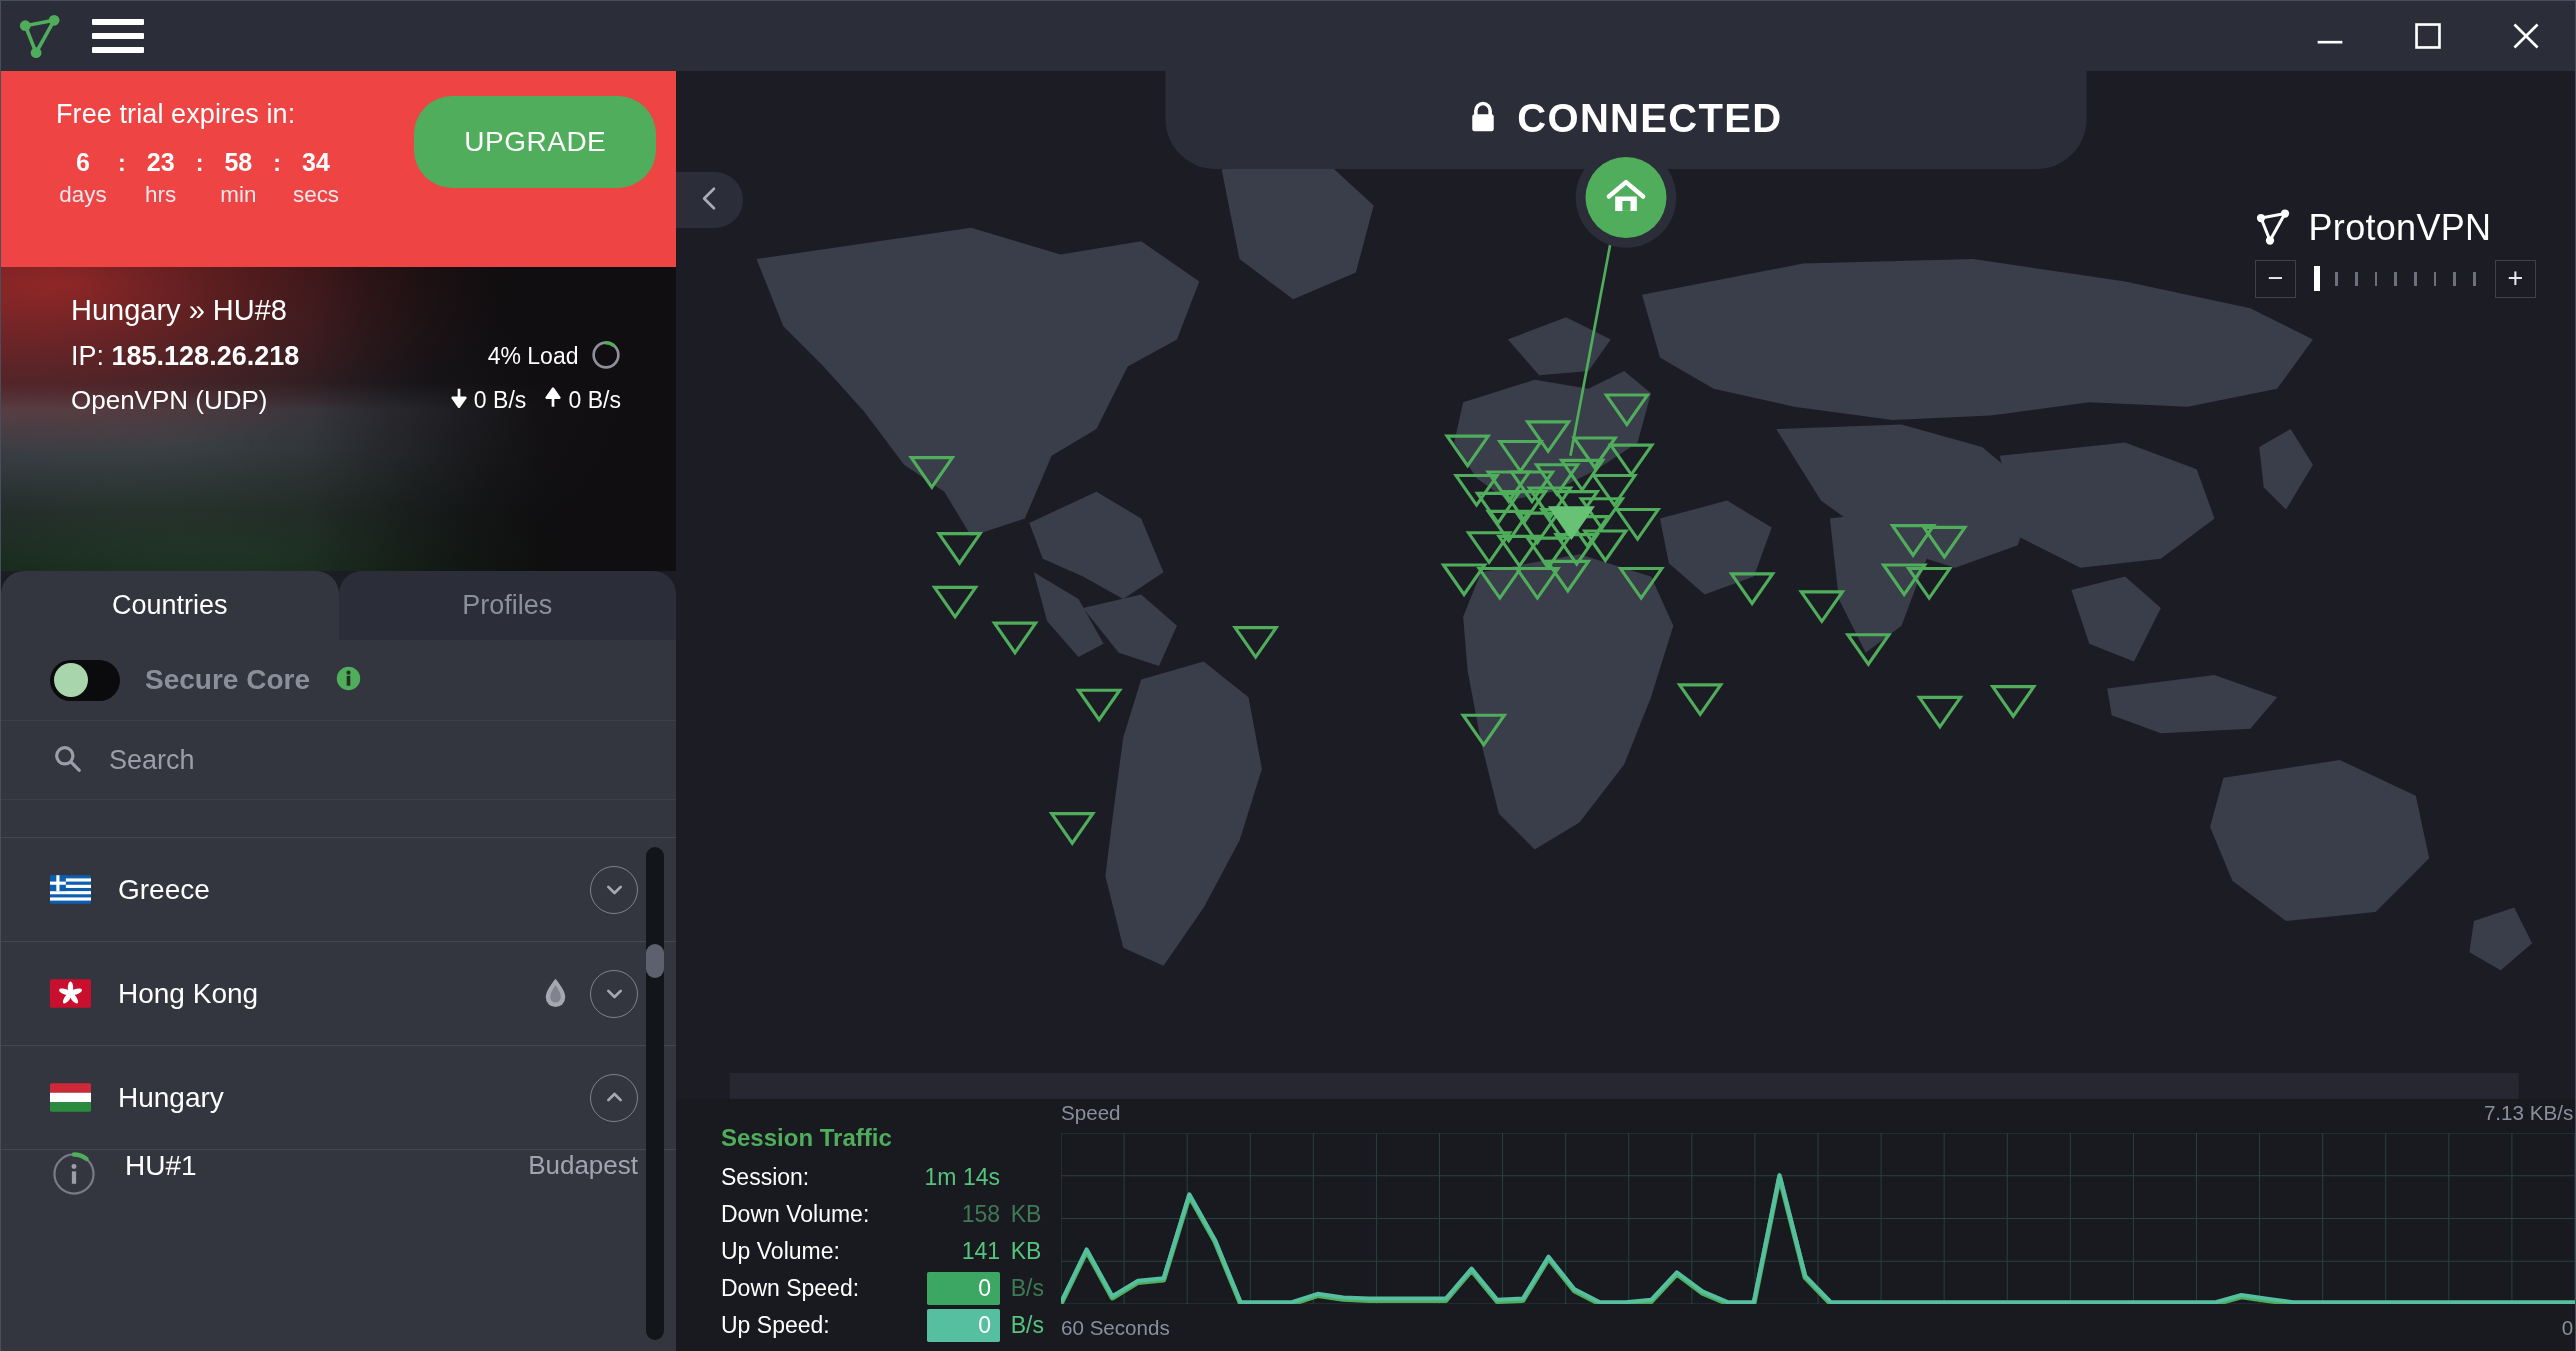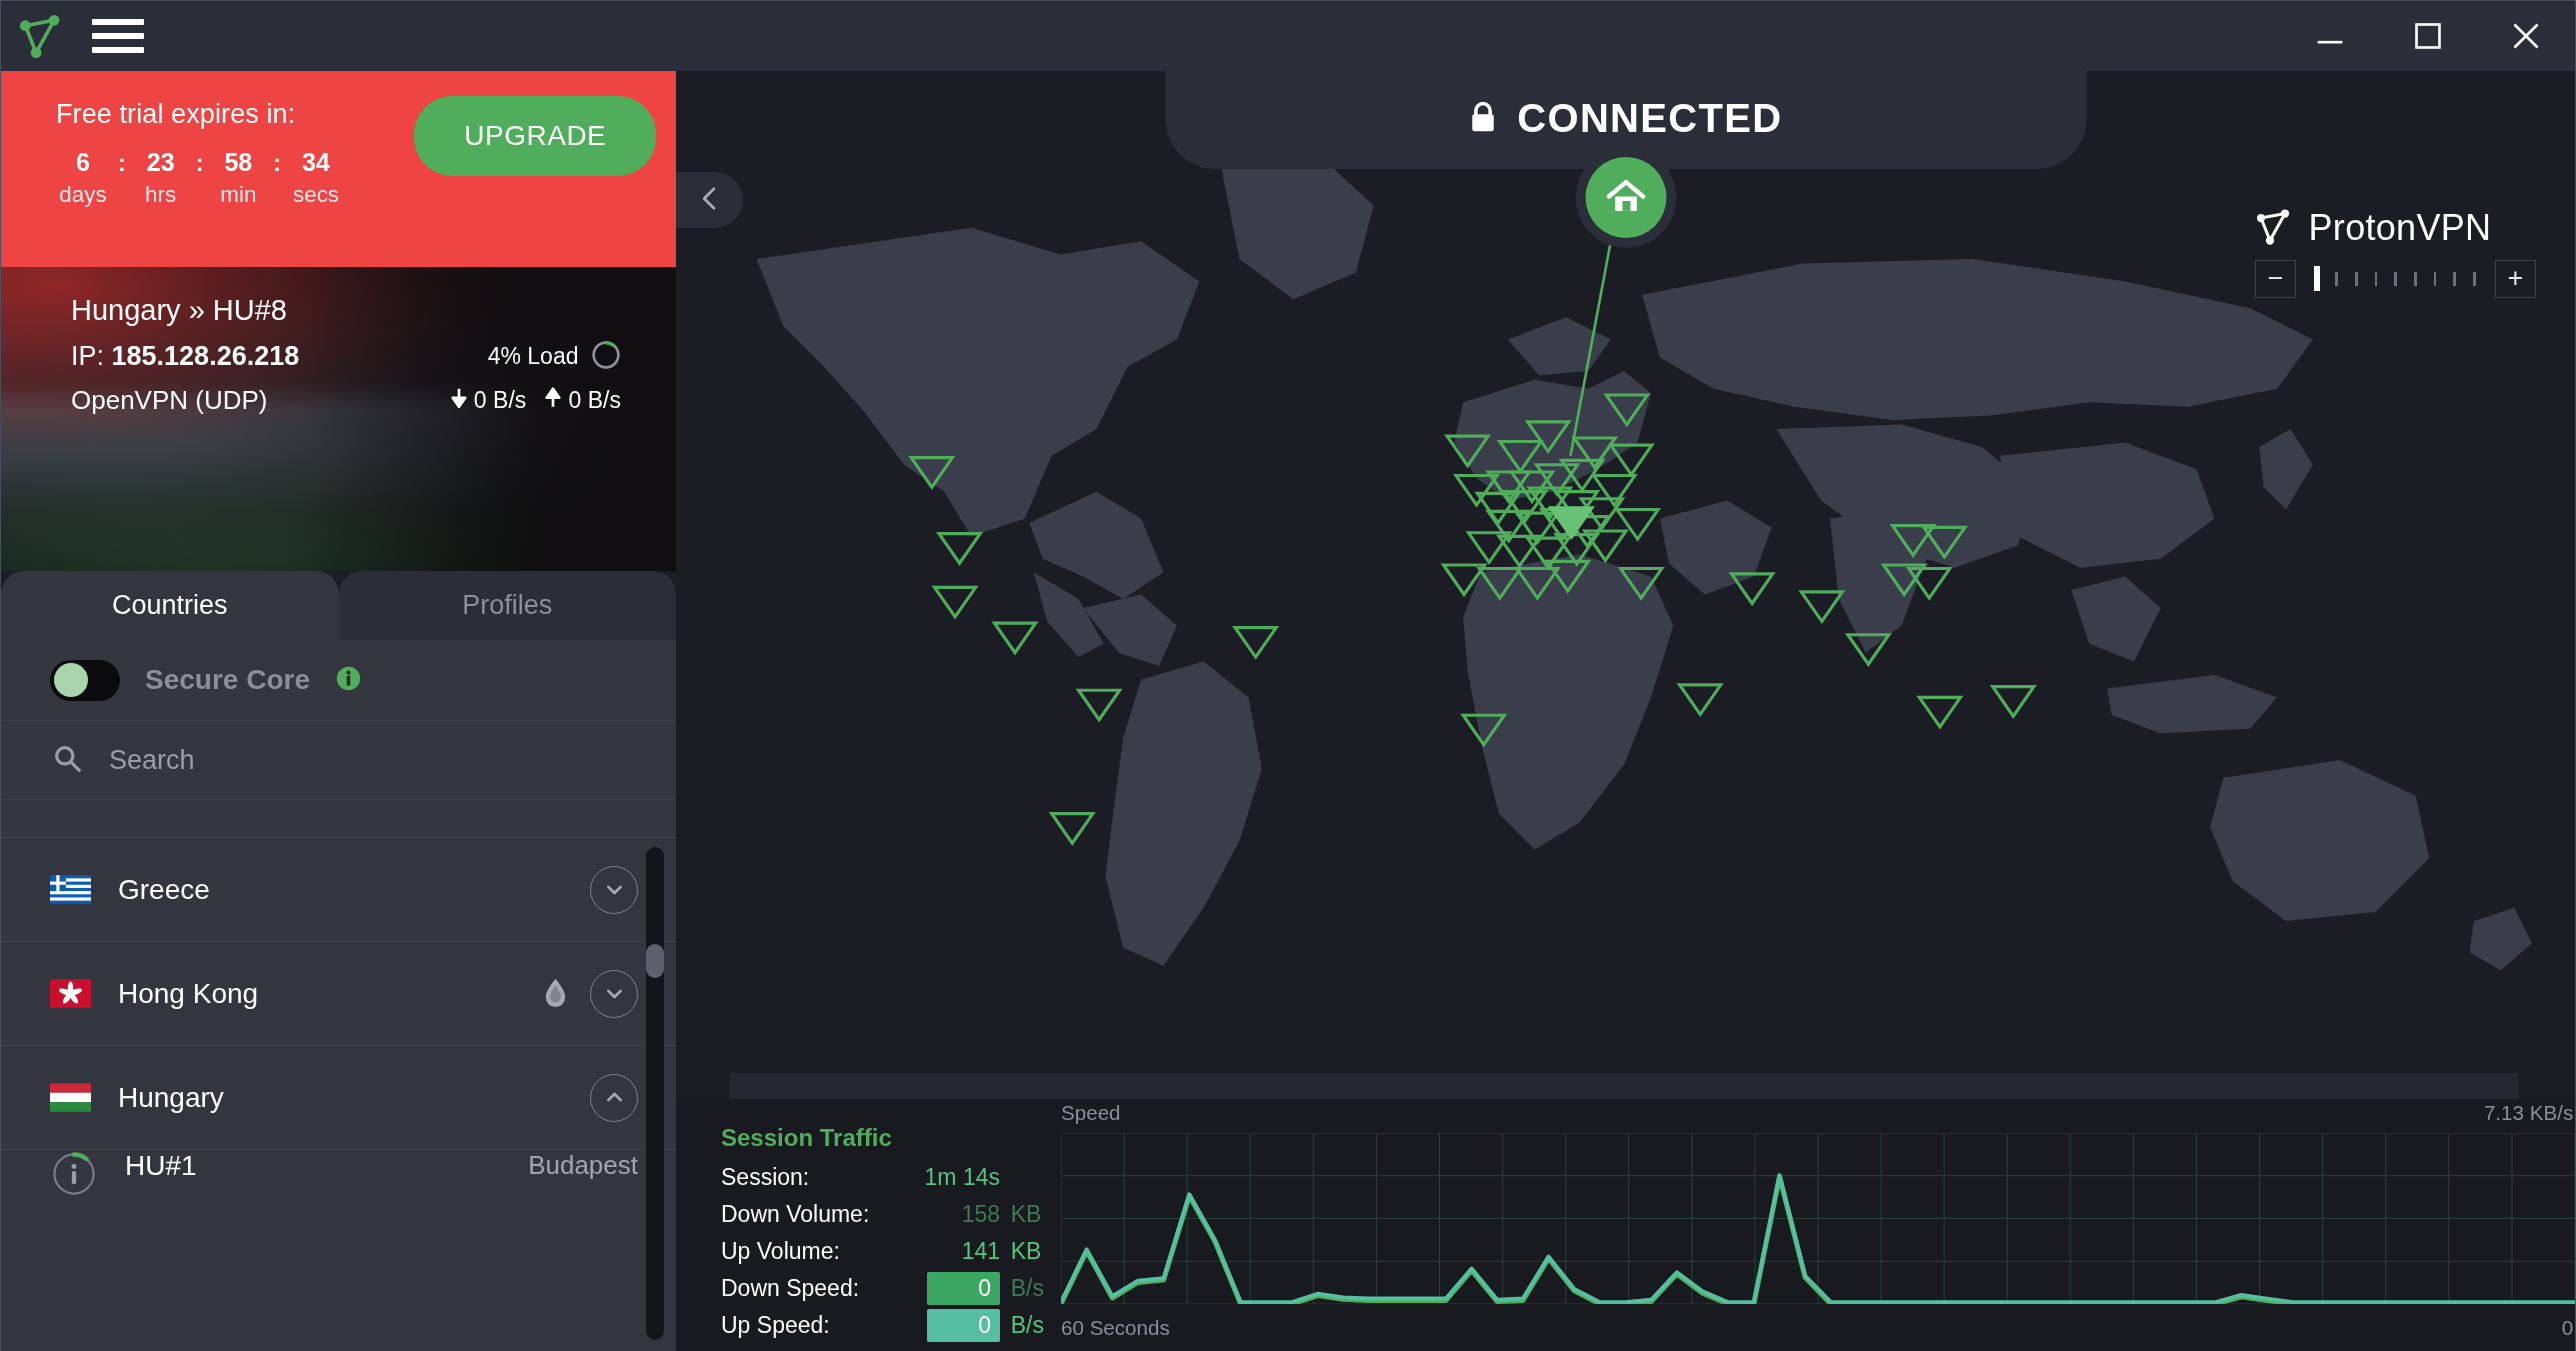--- a/index.html
+++ b/index.html
@@ -48,21 +48,21 @@
   }
   .trial-left { padding-left: 55px; padding-top: 8px; }
   .trial-title { color: #fff; font-size: 27px; font-weight: 400; letter-spacing: 0.1px; }
   .counter { display: flex; align-items: flex-start; margin-top: 19.7px; }
   .cunit { display: flex; flex-direction: column; align-items: center; min-width: 54px; }
   .cnum { color: #fff; font-size: 25px; font-weight: bold; line-height: 1.05; }
   .clbl { color: #e9e9ee; font-size: 22.4px; font-weight: 400; margin-top: 6.3px; }
   .csep { color: #fff; font-size: 23px; font-weight: bold; padding: 0.9px 8px 0 8px; }
   .upgrade {
     position: absolute; right: 19.7px; top: 25px;
-    width: 242px; height: 80px; border-radius: 38px;
+    width: 242px; height: 92px; border-radius: 38px;
     background: #4fad5b; color: #fff; border: none;
     font-family: "Liberation Sans", sans-serif;
     font-size: 28px; letter-spacing: 0.5px;
     display: flex; align-items: center; justify-content: center;
     cursor: pointer;
   }
 
   
   .conn {
     position: relative; height: 304px; overflow: hidden;

